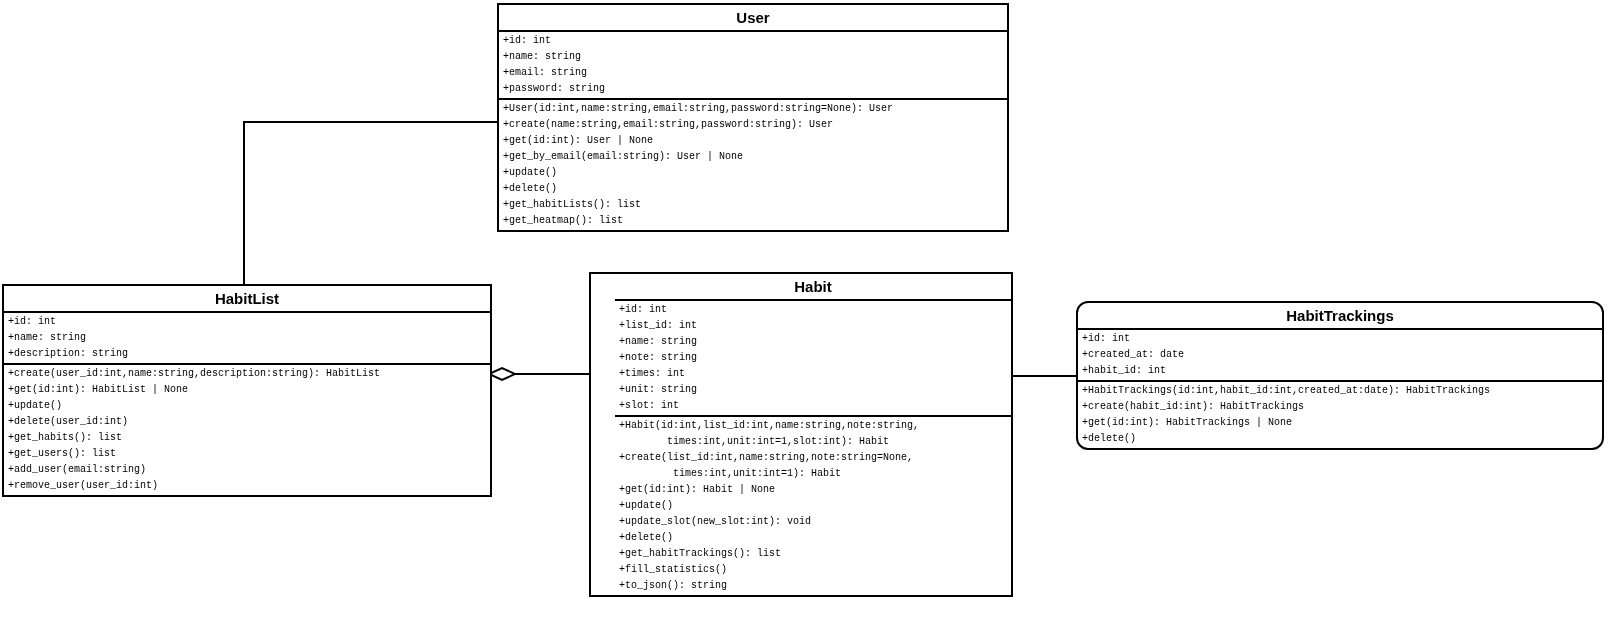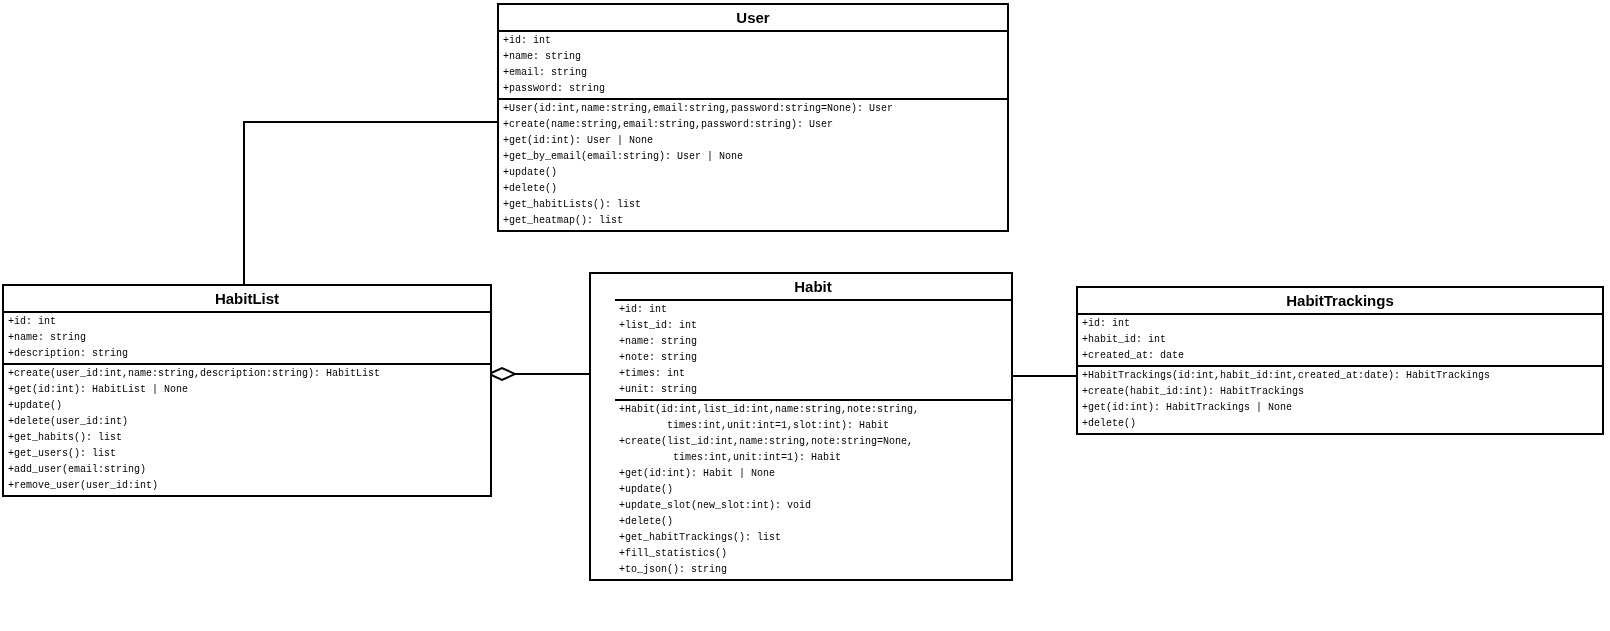--- a/index.html
+++ b/index.html
@@ -113,42 +113,43 @@
 
   <div class="uml-box" style="left:589px; top:272px; width:396px;padding-left:24px;">
     <div class="uml-title">Habit</div>
     <div class="uml-section">
         <div class="uml-row">+id: int</div>
         <div class="uml-row">+list_id: int</div>
         <div class="uml-row">+name: string</div>
         <div class="uml-row">+note: string</div>
         <div class="uml-row">+times: int</div>
         <div class="uml-row">+unit: string</div>
+        <div class="uml-row">+slot: int</div>
       </div>
     <div class="uml-section uml-methods">
         <div class="uml-row">+Habit(id:int,list_id:int,name:string,note:string,</div>
         <div class="uml-row">        times:int,unit:int=1,slot:int): Habit</div>
         <div class="uml-row">+create(list_id:int,name:string,note:string=None,</div>
         <div class="uml-row">         times:int,unit:int=1): Habit</div>
         <div class="uml-row">+get(id:int): Habit | None</div>
         <div class="uml-row">+update()</div>
         <div class="uml-row">+update_slot(new_slot:int): void</div>
         <div class="uml-row">+delete()</div>
         <div class="uml-row">+get_habitTrackings(): list</div>
         <div class="uml-row">+fill_statistics()</div>
         <div class="uml-row">+to_json(): string</div>
       </div>
   </div>
 
-  <div class="uml-box" style="left:1076px; top:286px; width:524px;">
+  <div class="uml-box" style="left:1076px; top:301px; width:524px;border-radius:12px;">
     <div class="uml-title">HabitTrackings</div>
     <div class="uml-section">
         <div class="uml-row">+id: int</div>
+        <div class="uml-row">+created_at: date</div>
         <div class="uml-row">+habit_id: int</div>
-        <div class="uml-row">+created_at: date</div>
       </div>
     <div class="uml-section uml-methods">
         <div class="uml-row">+HabitTrackings(id:int,habit_id:int,created_at:date): HabitTrackings</div>
         <div class="uml-row">+create(habit_id:int): HabitTrackings</div>
         <div class="uml-row">+get(id:int): HabitTrackings | None</div>
         <div class="uml-row">+delete()</div>
       </div>
   </div>
 
 </div>

